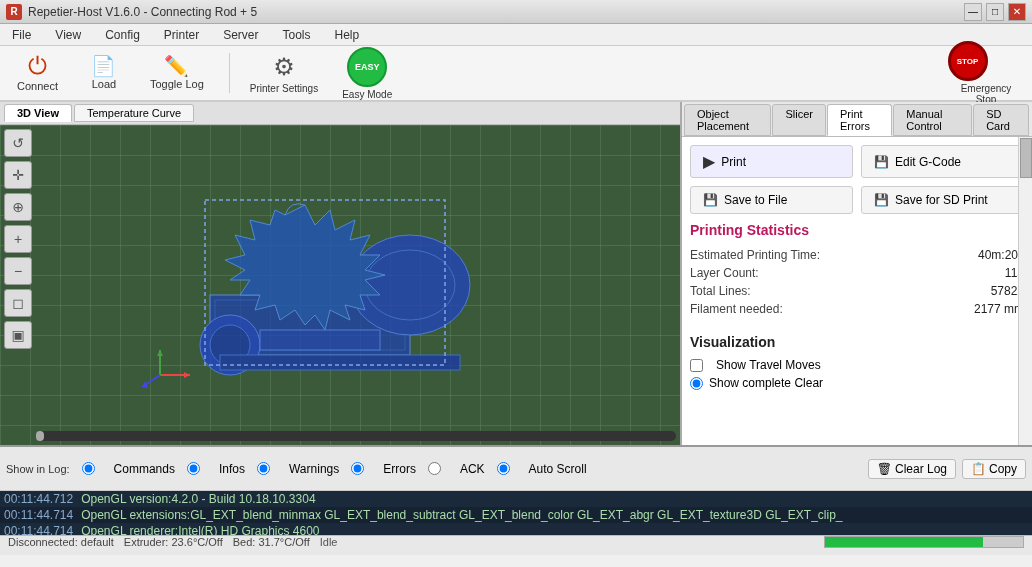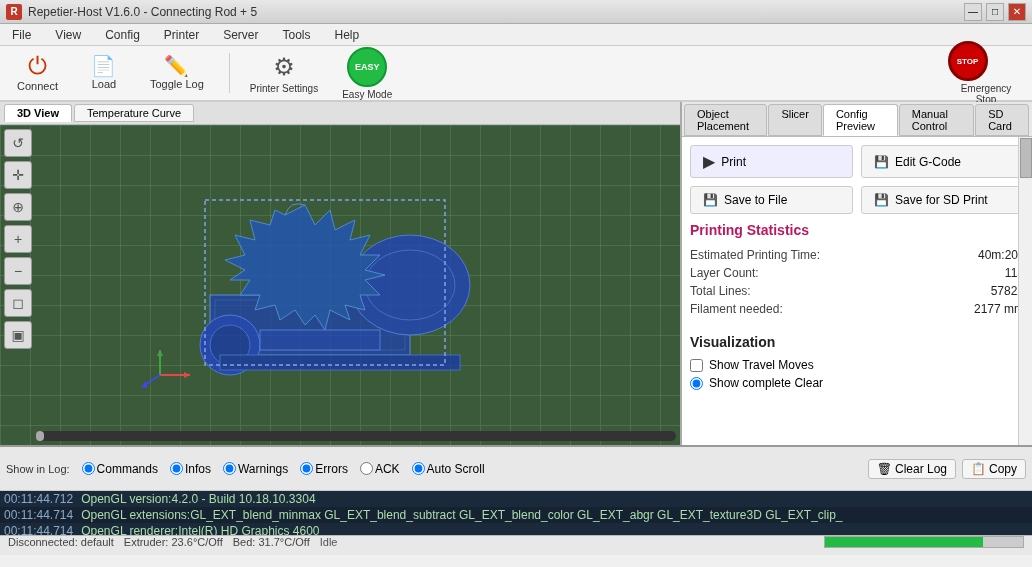--- a/index.html
+++ b/index.html
@@ -132,41 +132,41 @@
     .print-btn-primary { background: #eef; }
 
     .stats-section { margin-top: 8px; }
     .stats-title { font-size: 14px; font-weight: bold; color: #be185d; margin-bottom: 8px; }
     .stats-row { display: flex; justify-content: space-between; padding: 2px 0; font-size: 12px; align-items: center; }
     .stats-label { color: #444; }
     .stats-value { color: #222; font-weight: 500; }
 
     .viz-section { margin-top: 16px; }
     .viz-title { font-size: 14px; font-weight: bold; color: #222; margin-bottom: 8px; }
-    .checkbox-row { display: flex; align-items: center; gap: 6px; margin: 4px 0; font-size: 12px; }
+    .checkbox-row { display: flex; align-items: center; gap: 13px; margin: 4px 0; font-size: 12px; }
     .radio-row { display: flex; align-items: center; gap: 6px; margin: 4px 0; font-size: 12px; }
 
     .scrollbar-track {
       position: absolute; right: 0; top: 0; width: 14px; bottom: 0;
       background: #f0f0f0; border-left: 1px solid #ccc;
     }
     .scrollbar-thumb { width: 12px; height: 40px; background: #bbb; border: 1px solid #999; margin: 1px; cursor: pointer; }
 
     
     .log-area {
       height: 90px;
       border-top: 2px solid #999;
       display: flex; flex-direction: column;
     }
     .log-toolbar {
       background: #e8e8e8; border-bottom: 1px solid #ccc;
       display: flex; align-items: center; padding: 3px 6px; gap: 12px; height: 44px;
     }
     .log-show-label { font-size: 11px; color: #333; }
-    .log-filter { display: flex; align-items: center; gap: 2px; font-size: 11px; cursor: pointer; }
+    .log-filter { display: flex; align-items: center; gap: 19px; font-size: 11px; cursor: pointer; }
     .log-btn {
       padding: 2px 8px; border: 1px solid #bbb; border-radius: 3px; background: #f5f5f5;
       cursor: pointer; font-size: 11px; display:flex; align-items:center; gap:3px;
     }
     .log-entries {
       flex: 1; background: #1a1a2e; overflow: hidden;
     }
     .log-entry {
       display: flex; padding: 1px 4px; font-size: 11px; font-family: monospace;
     }
@@ -300,21 +300,21 @@
       <div style="position:absolute; bottom:4px; left:36px; right:4px; height:10px; background:#333; border-radius:5px;">
         <div style="width:8px; height:10px; background:#aaa; border-radius:4px;"></div>
       </div>
     </div>
   </div>
 
   <div class="right-panel">
     <div class="right-tabs">
       <div class="right-tab">Object Placement</div>
       <div class="right-tab">Slicer</div>
-      <div class="right-tab active">Config Preview</div>
+      <div class="right-tab active">Print Errors</div>
       <div class="right-tab">Manual Control</div>
       <div class="right-tab">SD Card</div>
     </div>
     <div class="right-content" style="position:relative;">
 
       <div class="print-action-btns">
         <div class="print-btn print-btn-primary">
           <span style="font-size:16px; color:#333;">▶</span>
           <span>Print</span>
         </div>

